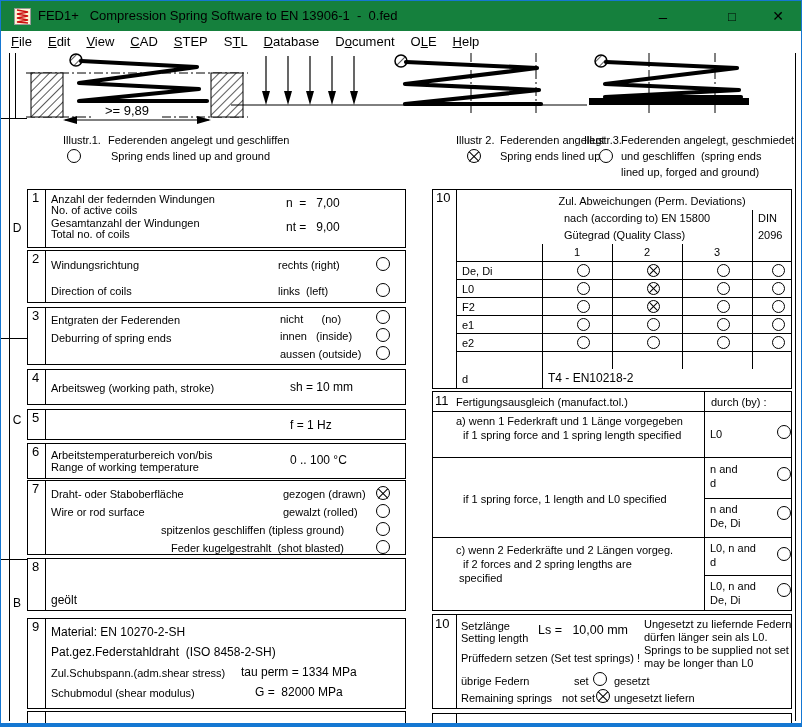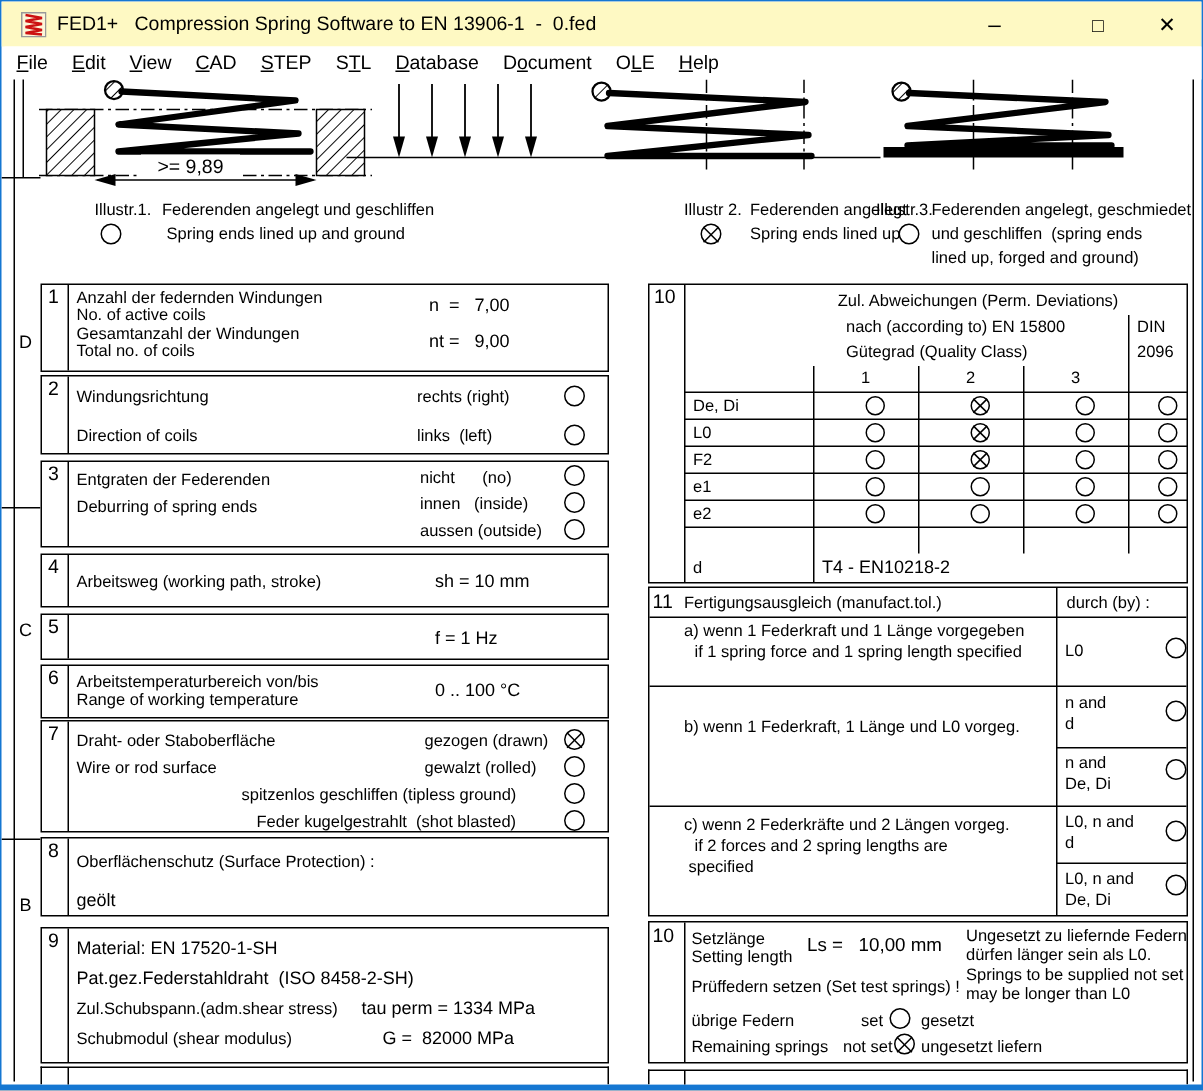--- a/index.html
+++ b/index.html
@@ -19,21 +19,21 @@
   .rowno{position:absolute;font-size:13px;line-height:14px;}
   .radio{position:absolute;width:14px;height:14px;border:1px solid #000;border-radius:50%;background:#fff;}
   .radio.small{width:13px;height:13px;}
   .radio.checked::before,.radio.checked::after{
     content:"";position:absolute;top:5.5px;left:-1px;width:14px;height:1px;background:#000;
   }
   .radio.small.checked::before,.radio.small.checked::after{top:5px;width:13px;}
   .radio.checked::before{transform:rotate(45deg);}
   .radio.checked::after{transform:rotate(-45deg);}
   
-  #titlebar{position:absolute;left:0;top:0;width:100%;height:30px;background:#fef9c3;}
+  #titlebar{position:absolute;left:0;top:0;width:100%;height:30px;background:#15803d;}
   #title-text{position:absolute;left:37px;top:0;height:30px;line-height:30px;font-size:13px;white-space:pre;}
   .ctrl{position:absolute;top:0;height:30px;width:46px;display:flex;align-items:center;justify-content:center;font-size:15px;cursor:default;}
   
   #menubar{position:absolute;left:2px;top:30px;width:100%;height:22px;display:flex;align-items:center;background:#fff;}
   .menu-item{padding:0 8px;font-size:13px;line-height:22px;white-space:pre;}
   .menu-item u{text-decoration:underline;}
   
   .t10row{position:relative;height:18px;border-bottom:1px solid #000;}
   .t10lab{position:absolute;left:6px;top:3px;font-size:11px;white-space:pre;}
 </style>
@@ -205,28 +205,27 @@
     <span class="radio" style="left:348px;top:23px"></span>
     <span class="t" style="left:133px;top:43px">spitzenlos geschliffen (tipless ground)</span>
     <span class="radio" style="left:348px;top:41px"></span>
     <span class="t" style="left:143px;top:61px">Feder kugelgestrahlt  (shot blasted)</span>
     <span class="radio" style="left:348px;top:59px"></span>
   </div>
 
   <div class="box" style="left:26px;top:557px;width:379px;height:53px">
     <span class="rowno" style="left:4px;top:1px">8</span>
     <div class="vl" style="left:17px;top:0;height:51px"></div>
-    <span class="t" style="left:23px;top:10px">Oberflächenschutz (Surface Protection) :</span>
     <span class="t v" style="left:23px;top:35px">geölt</span>
   </div>
 
   <div class="box" style="left:26px;top:617px;width:379px;height:91px">
     <span class="rowno" style="left:4px;top:1px">9</span>
     <div class="vl" style="left:17px;top:0;height:89px"></div>
-    <span class="t v" style="left:23px;top:7px">Material: EN 17520-1-SH</span>
+    <span class="t v" style="left:23px;top:7px">Material: EN 10270-2-SH</span>
     <span class="t v" style="left:23px;top:27px">Pat.gez.Federstahldraht  (ISO 8458-2-SH)</span>
     <span class="t" style="left:23px;top:48px">Zul.Schubspann.(adm.shear stress)</span>
     <span class="t v" style="left:213px;top:47px">tau perm = 1334 MPa</span>
     <span class="t" style="left:23px;top:68px">Schubmodul (shear modulus)</span>
     <span class="t v" style="left:227px;top:67px">G =  82000 MPa</span>
   </div>
 
   <div class="box" style="left:431px;top:188px;width:360px;height:200px">
     <span class="rowno" style="left:3px;top:1px">10</span>
     <div class="vl" style="left:23px;top:0;height:198px"></div>
@@ -291,21 +290,21 @@
     <div class="hl" style="left:0;top:65px;width:358px"></div>
     <div class="hl" style="left:0;top:145px;width:358px"></div>
     <div class="hl" style="left:271px;top:106px;width:87px"></div>
     <div class="hl" style="left:271px;top:183px;width:87px"></div>
     <span class="t" style="left:23px;top:4px">Fertigungsausgleich (manufact.tol.)</span>
     <span class="t" style="left:278px;top:4px">durch (by) :</span>
     <span class="t" style="left:23px;top:23px">a) wenn 1 Federkraft und 1 Länge vorgegeben</span>
     <span class="t" style="left:30px;top:37px">if 1 spring force and 1 spring length specified</span>
     <span class="t" style="left:277px;top:36px">L0</span>
     <span class="radio" style="left:344px;top:33px"></span>
-    <span class="t" style="left:23px;top:87px">b) wenn 1 Federkraft, 1 Länge und L0 vorgeg.</span>
+    <span class="t" style="left:30px;top:101px">if 1 spring force, 1 length and L0 specified</span>
     <span class="t" style="left:277px;top:71px">n and</span>
     <span class="t" style="left:277px;top:85px">d</span>
     <span class="radio" style="left:344px;top:75px"></span>
     <span class="t" style="left:277px;top:111px">n and</span>
     <span class="t" style="left:277px;top:125px">De, Di</span>
     <span class="radio" style="left:344px;top:114px"></span>
     <span class="t" style="left:23px;top:152px">c) wenn 2 Federkräfte und 2 Längen vorgeg.</span>
     <span class="t" style="left:30px;top:166px">if 2 forces and 2 spring lengths are</span>
     <span class="t" style="left:26px;top:180px">specified</span>
     <span class="t" style="left:277px;top:150px">L0, n and</span>

